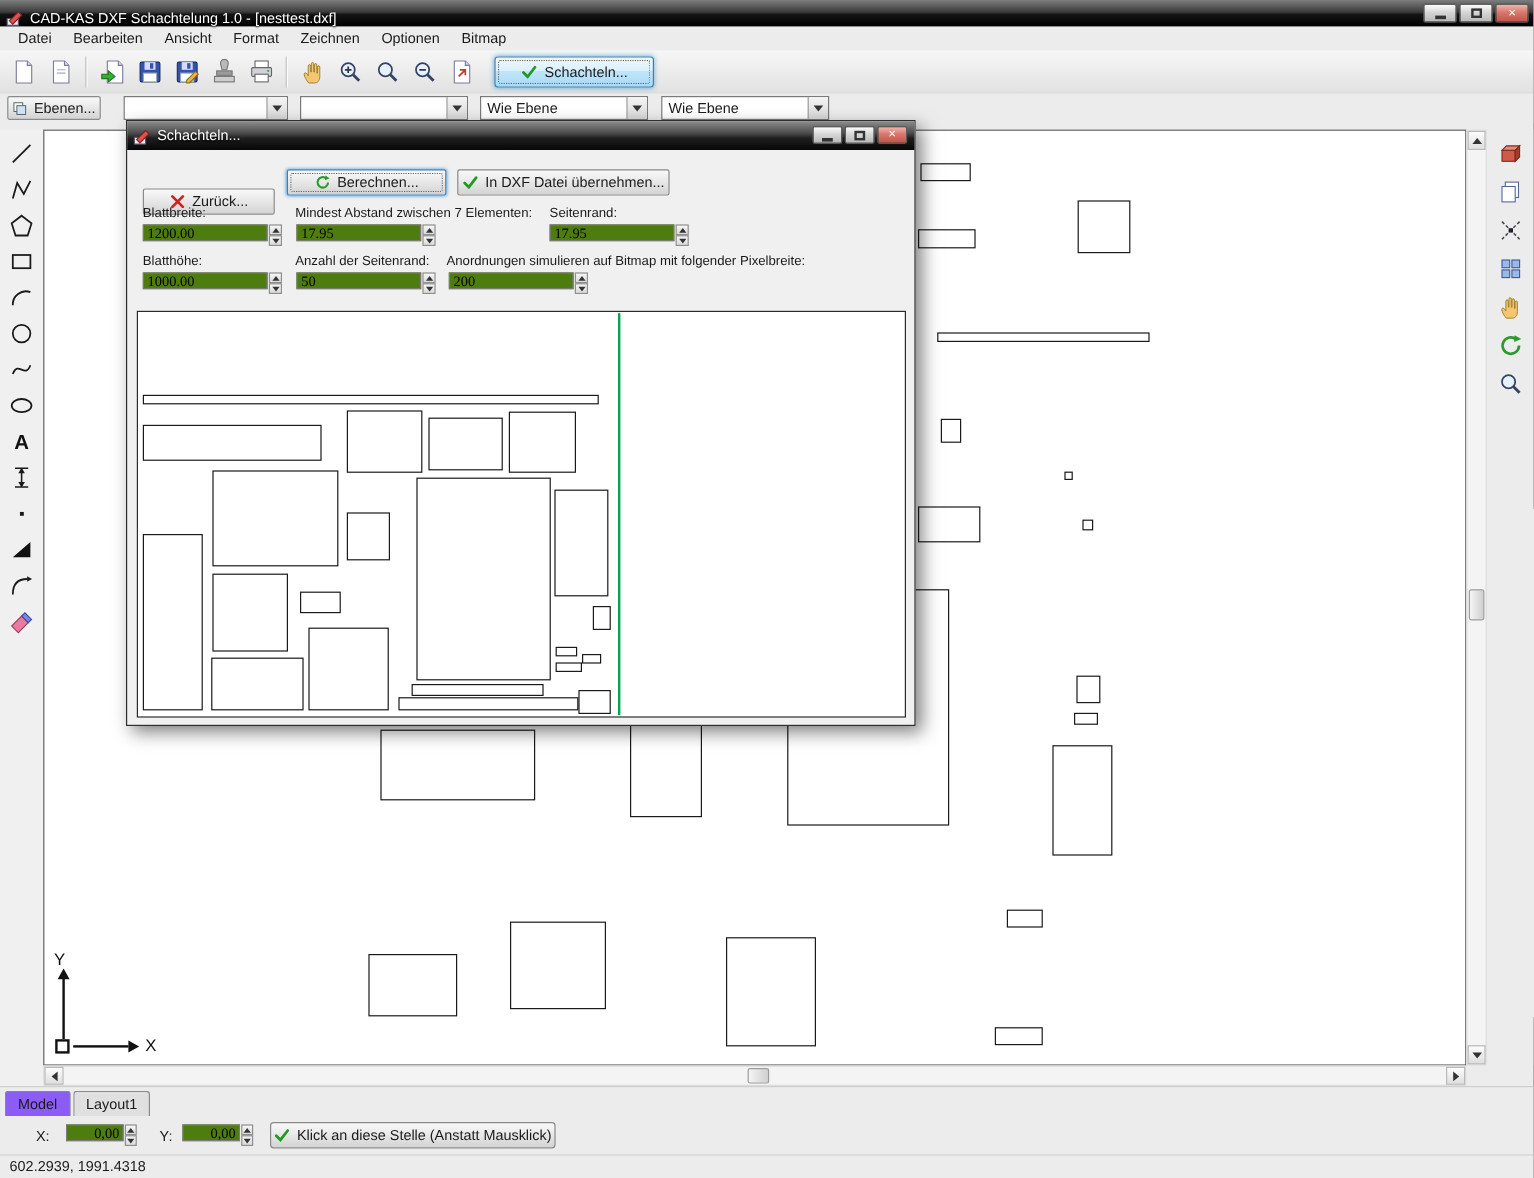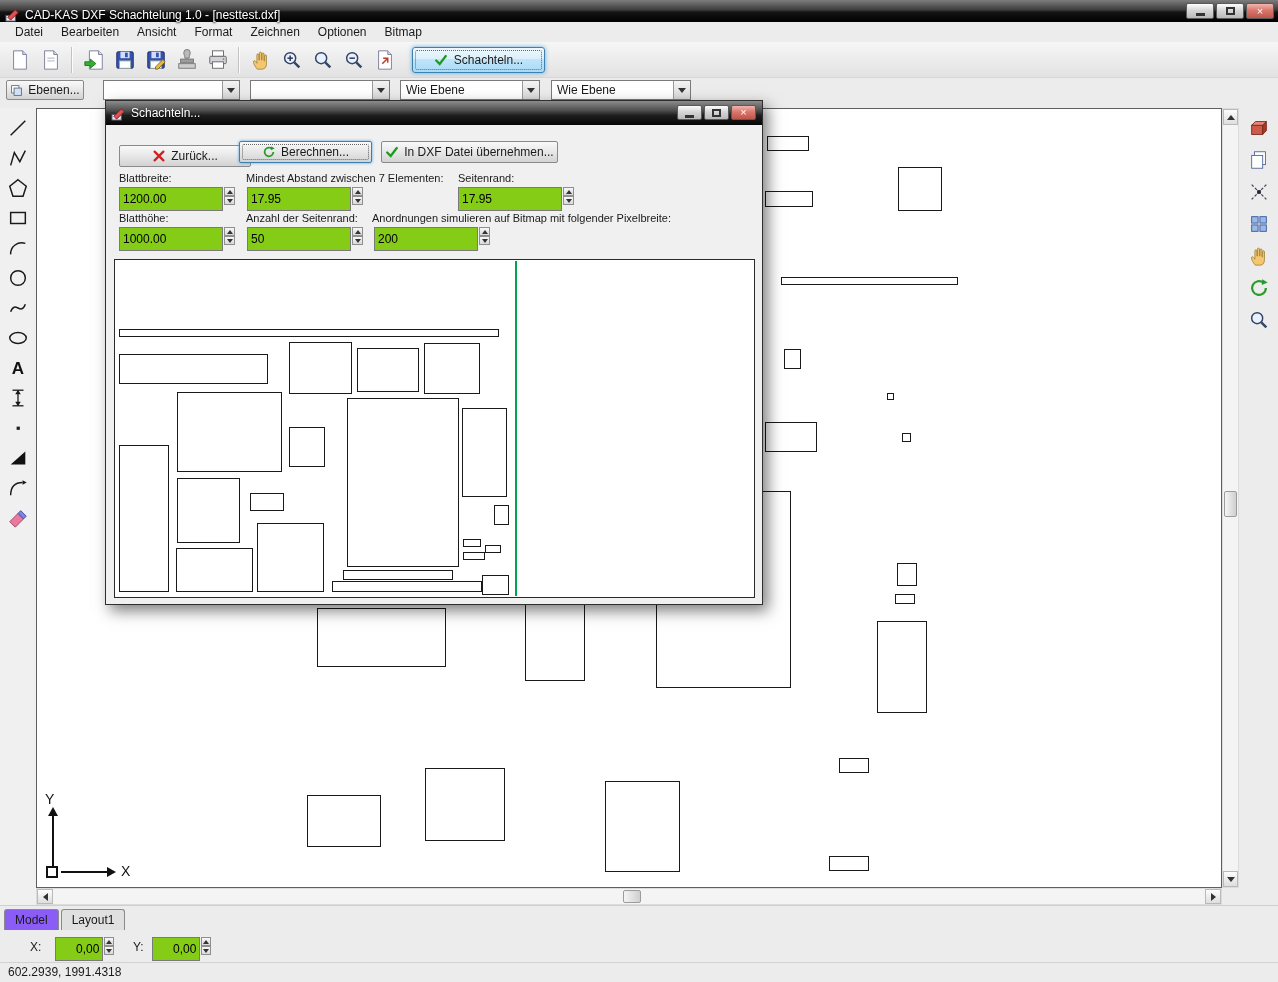--- a/index.html
+++ b/index.html
@@ -86,22 +86,22 @@
   .thumb{position:absolute;background:linear-gradient(90deg,#f5f5f5,#cfcfcf);border:1px solid #9c9c9c;border-radius:2px}
 
   
   .tabsrow{position:absolute;left:0;top:905px;width:100%;height:25px;background:#ececec;
     border-top:1px solid #cfcfcf;display:flex;align-items:flex-end;padding-left:4px;gap:2px}
   .tab{padding:3px 10px;border:1px solid #8a8a8a;border-bottom:none;border-radius:3px 3px 0 0;background:#e0e0e0}
   .tab.active{background:#8b5cf6}
   .coordsrow{position:absolute;left:0;top:930px;width:100%;height:32px;background:#ececec}
   .coord-label{position:absolute;top:10px}
   .spin-field{position:absolute;display:flex;height:18px}
-  .spin-field input{width:100%;height:24px;border:1px solid #7a7a7a;padding:0 3px;background:#84cc16;
-    font-family:Liberation Sans, sans-serif;font-size:12px}
+  .spin-field input{width:100%;height:14px;border:1px solid #7a7a7a;padding:0 3px;background:#4d7c0f;
+    font-family:Liberation Serif, serif;font-size:12px}
   .spin-field.right input{text-align:right}
   .spinner{width:12px;display:flex;flex-direction:column;margin-left:1px}
   .spinner .sbtn{flex:1;border:1px solid #8f8f8f;background:linear-gradient(#f7f7f7,#d9d9d9);
     display:flex;align-items:center;justify-content:center}
   .tri-up-s{width:0;height:0;border-left:3px solid transparent;border-right:3px solid transparent;border-bottom:4px solid #333}
   .tri-down-s{width:0;height:0;border-left:3px solid transparent;border-right:3px solid transparent;border-top:4px solid #333}
   .btn-klick{position:absolute;left:225px;top:5px;width:238px;height:22px;border-radius:3px}
   .statusbar{position:absolute;left:0;top:962px;width:100%;height:20px;background:#ececec;
     border-top:1px solid #d2d2d2;line-height:19px;padding-left:8px}
 
@@ -487,20 +487,26 @@
       <input value="0,00" style="">
       <span class="spinner">
         <span class="sbtn">
             <span class="tri-up-s"></span>
           </span>
         <span class="sbtn">
             <span class="tri-down-s"></span>
           </span>
       </span>
     </div>
+    <div class="btn btn-klick">
+      <svg class="check-icon" viewBox="0 0 16 16">
+          <path d="M2.5 8.5l4 4 7-9" fill="none" stroke="#1F9A1F" stroke-width="2.6" stroke-linecap="round"></path>
+        </svg>
+      <span>Klick an diese Stelle (Anstatt Mausklick)</span>
+    </div>
   </div>
 
   <div class="statusbar">
     <span>602.2939, 1991.4318</span>
   </div>
 
   <div class="dialog">
     <div class="dlg-titlebar">
       <span class="app-icon">
         <svg viewBox="0 0 16 16">
@@ -516,21 +522,21 @@
         <div class="win-btn">
             <span class="max-glyph"></span>
           </div>
         <div class="win-btn close">
             <span>×</span>
           </div>
       </div>
     </div>
     <div class="dlg-content">
 
-      <div class="btn dlg-btn" style="left:13px;top:20px;width:132px">
+      <div class="btn dlg-btn" style="left:13px;top:32px;width:110px">
         <svg class="cross-icon" viewBox="0 0 16 16">
             <path d="M3 3l10 10M13 3L3 13" stroke="#D02020" stroke-width="2.6" stroke-linecap="round"></path>
           </svg>
         <span>Zurück...</span>
       </div>
       <div class="btn dlg-btn focused focus-ring" style="left:133px;top:16px;width:133px">
         <svg class="check-icon" viewBox="0 0 16 16">
             <path d="M13 8a5 5 0 1 1-1.7-3.8" fill="none" stroke="#2a9a2a" stroke-width="2"></path>
             <polygon points="10.5,1.5 14.5,4 10,6 " fill="#2a9a2a"></polygon>
           </svg>

